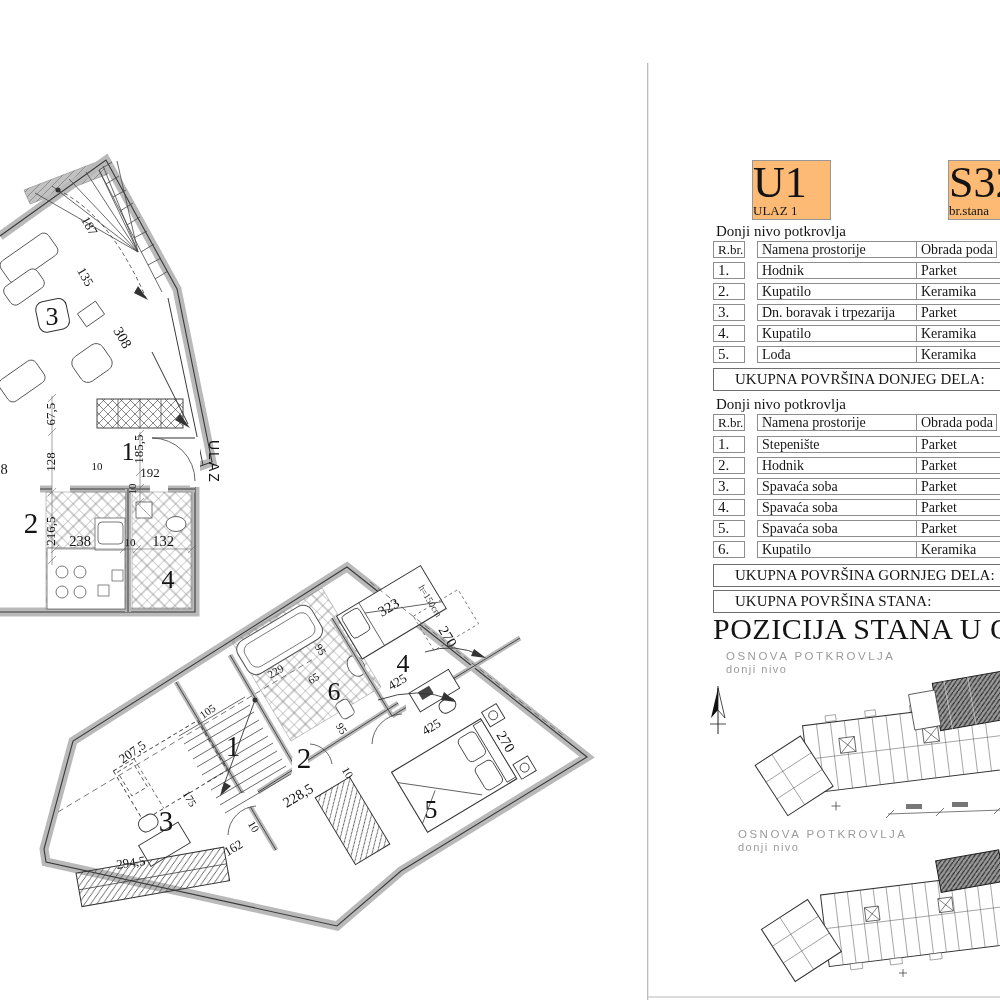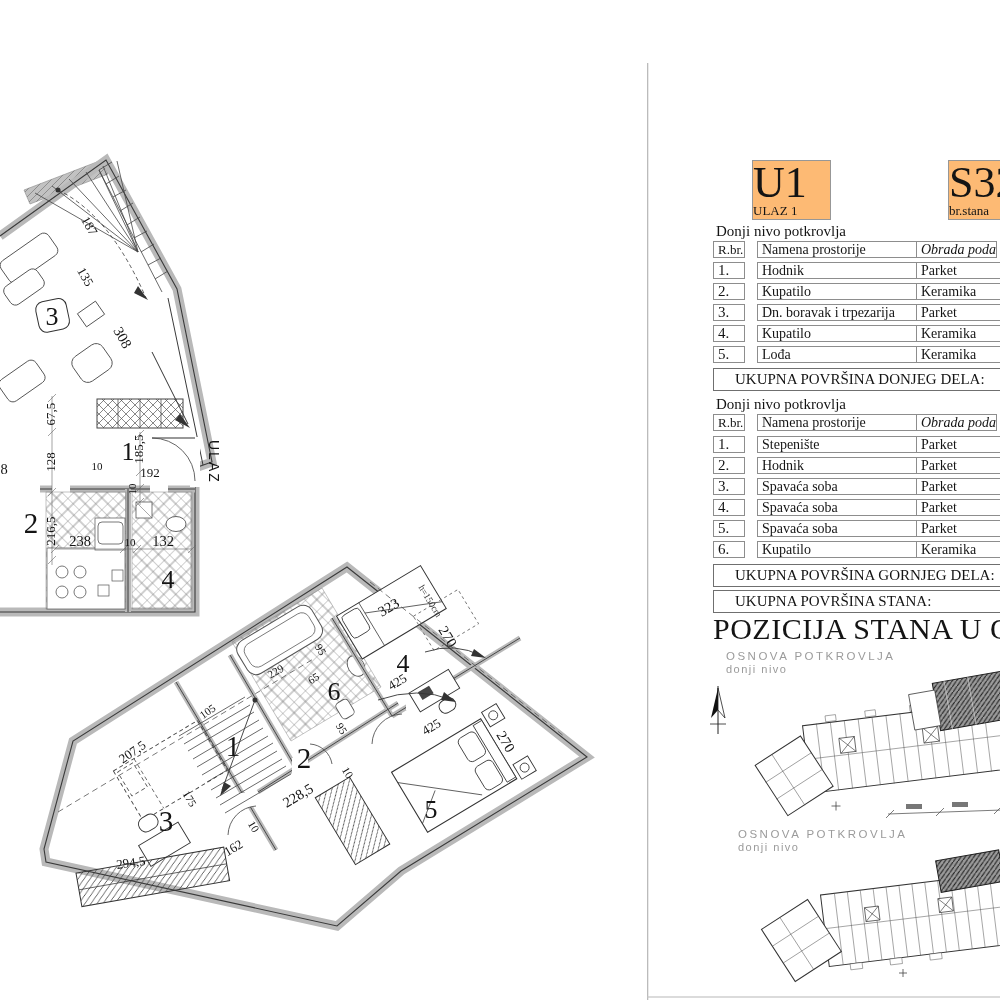--- a/index.html
+++ b/index.html
@@ -16,21 +16,21 @@
   svg text.ulaz{font-family:"Liberation Sans",sans-serif;font-size:14px;letter-spacing:2px;text-anchor:start;}
   .panel{position:absolute;left:0;top:0;width:1000px;height:1000px;}
   .idbox{position:absolute;top:160px;height:60px;border:1px solid #979797;background:#fdba74;text-align:left;box-sizing:border-box;margin-left:40px;}
   .id-code{font-size:44px;line-height:42px;margin-top:1px;}
   .id-sub{font-size:13px;line-height:14px;}
   .caption{position:absolute;font-size:15px;line-height:16px;}
   .c{position:absolute;background:#fff;border:1px solid #8d8d8d;height:17px;box-sizing:border-box;font-size:14px;line-height:15px;padding-left:4px;white-space:nowrap;overflow:hidden;}
   .c-num{width:32px;left:713px;font-size:15px;}
   .c-room{width:160px;left:757px;}
   .c-floor{width:92px;left:916px;}
-  .c-floor-h{width:81px;left:916px;font-style:italic;}
+  .c-floor-h{width:81px;left:916px;}
   .bar{position:absolute;left:713px;width:330px;height:23px;border:1px solid #6f6f6f;background:#fff;box-sizing:border-box;font-size:15px;line-height:21px;padding-left:21px;white-space:nowrap;}
   .big-title{position:absolute;left:713px;top:612px;font-size:30px;letter-spacing:.5px;white-space:nowrap;}
   .osnova{position:absolute;font-family:"Liberation Sans",sans-serif;color:#9b9b9b;white-space:nowrap;}
   .osnova .t{font-size:11.5px;letter-spacing:2.5px;line-height:13px;}
   .osnova .s{font-size:11px;letter-spacing:1.5px;line-height:13px;}
 </style>
 </head>
 <body>
 
 <div class="page">

